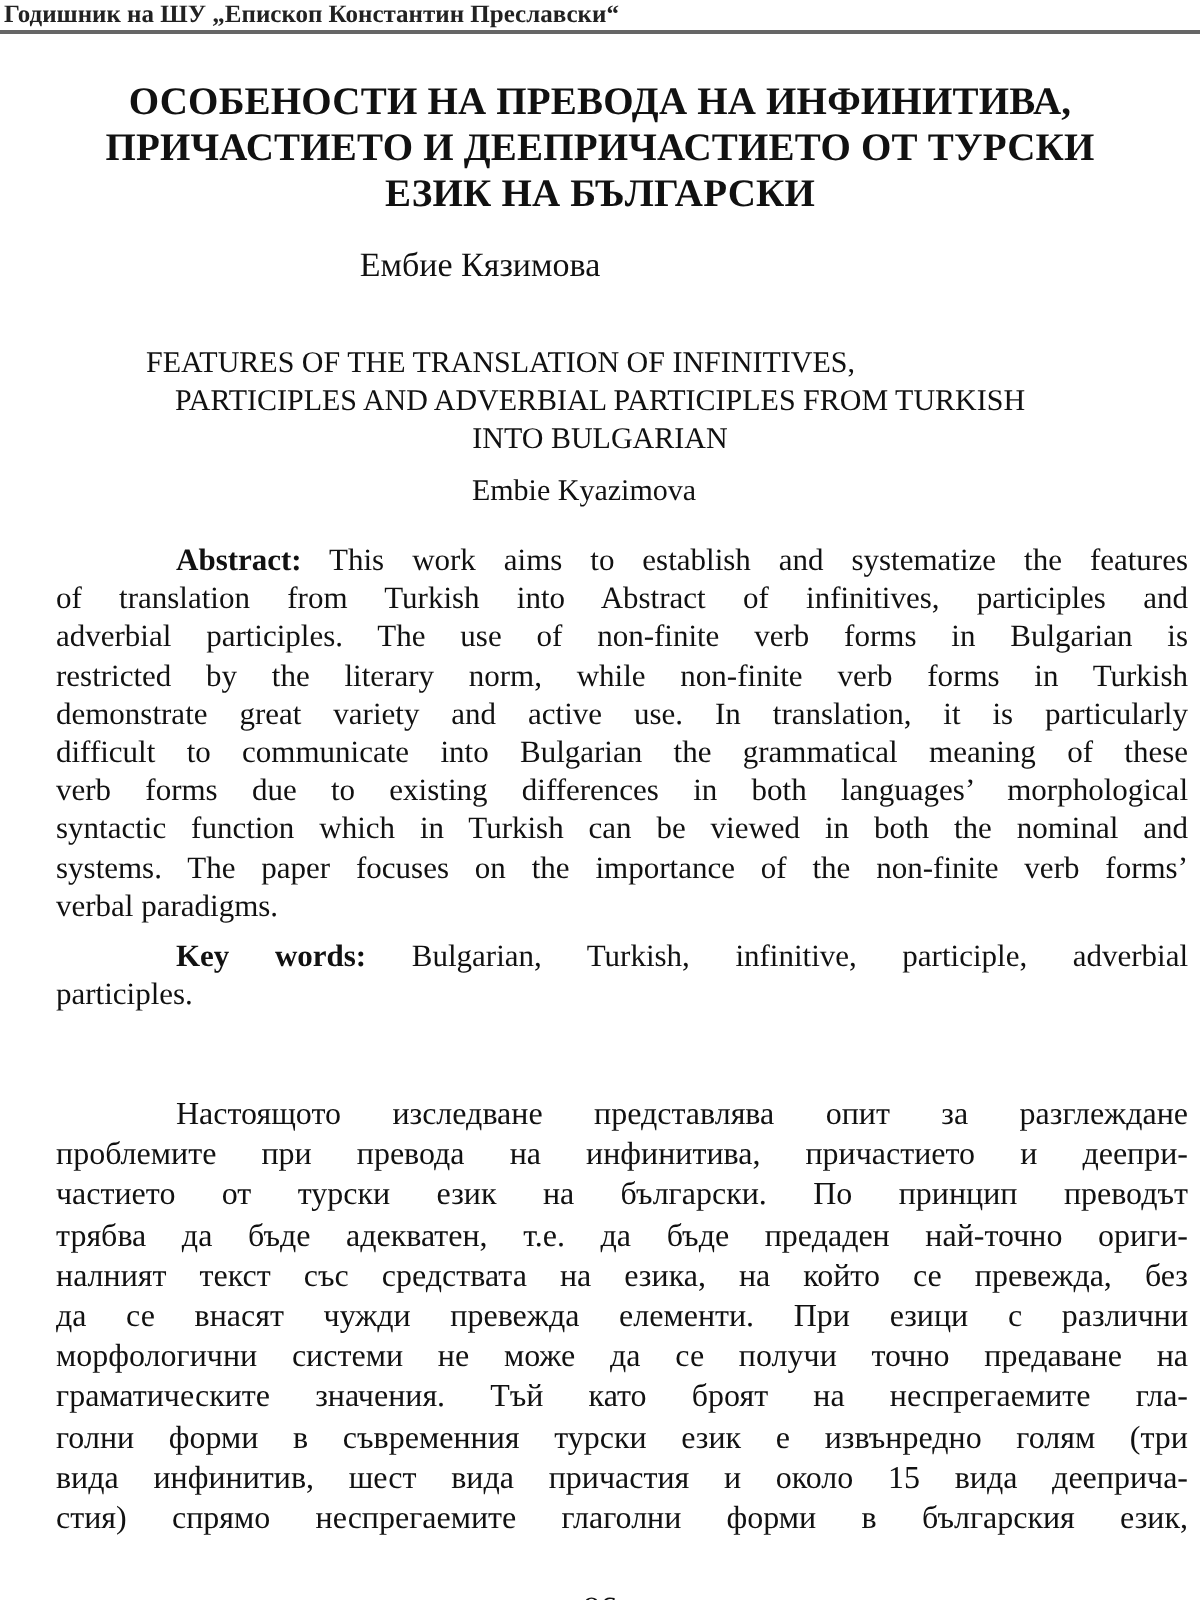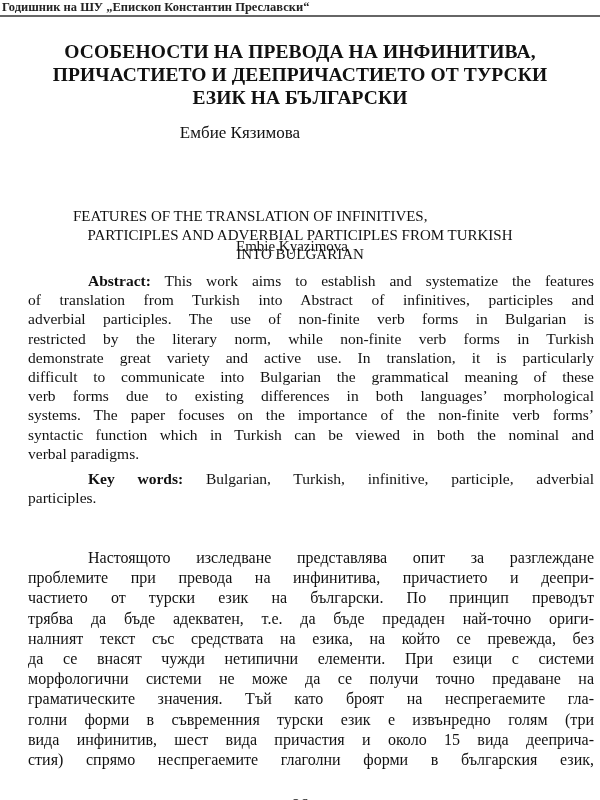--- a/index.html
+++ b/index.html
@@ -20,21 +20,21 @@
       position: absolute; left: 0; top: 40px; width: 600px; text-align: center;
       font-weight: bold; font-size: 19.5px; line-height: 23px; letter-spacing: 0.1px;
     }
     .title div { white-space: nowrap; }
     .author-bg {
       position: absolute; left: 0; top: 123px; width: 480px; text-align: center;
       font-size: 17px; line-height: 20px;
     }
     .title-en {
       position: absolute; left: 0; top: 173px; width: 600px;
-      font-size: 15px; line-height: 19px; text-align: center; margin-top: 34px;
+      font-size: 15px; line-height: 19px; text-align: center;
     }
     .title-en div { white-space: nowrap; }
     .title-en .l1 { padding-left: 73px; text-align: left; }
     .author-en {
       position: absolute; left: 0; top: 237px; width: 584px; text-align: center;
       font-size: 15px; line-height: 18px;
     }
     .para {
       position: absolute; left: 28px; width: 566px;
       font-size: 15.5px; line-height: 19.2px; text-align: justify;
@@ -74,37 +74,37 @@
 <div class="author-en">Embie Kyazimova</div>
 
 <div class="para abstract">
   <span class="line indent"><span class="abs-label">Abstract:</span><span> This work aims to establish and systematize the features</span></span>
   <span class="line">of translation from Turkish into Abstract of infinitives, participles and</span>
   <span class="line">adverbial participles. The use of non-finite verb forms in Bulgarian is</span>
   <span class="line">restricted by the literary norm, while non-finite verb forms in Turkish</span>
   <span class="line">demonstrate great variety and active use. In translation, it is particularly</span>
   <span class="line">difficult to communicate into Bulgarian the grammatical meaning of these</span>
   <span class="line">verb forms due to existing differences in both languages’ morphological</span>
+  <span class="line">syntactic function which in Turkish can be viewed in both the nominal and</span>
   <span class="line">systems. The paper focuses on the importance of the non-finite verb forms’</span>
-  <span class="line">syntactic function which in Turkish can be viewed in both the nominal and</span>
   <span class="line last">verbal paradigms.</span>
 </div>
 
 <div class="para keywords">
   <span class="line indent"><span class="kw-label">Key words:</span><span> Bulgarian, Turkish, infinitive, participle, adverbial</span></span>
   <span class="line last">participles.</span>
 </div>
 
 <div class="para body-text">
   <span class="line indent">Настоящото изследване представлява опит за разглеждане</span>
   <span class="line">проблемите при превода на инфинитива, причастието и деепри-</span>
   <span class="line">частието от турски език на български. По принцип преводът</span>
   <span class="line">трябва да бъде адекватен, т.е. да бъде предаден най-точно ориги-</span>
   <span class="line">налният текст със средствата на езика, на който се превежда, без</span>
-  <span class="line">да се внасят чужди нетипични елементи. При езици с системи</span>
+  <span class="line">да се внасят чужди превежда елементи. При езици с различни</span>
   <span class="line">морфологични системи не може да се получи точно предаване на</span>
   <span class="line">граматическите значения. Тъй като броят на неспрегаемите гла-</span>
   <span class="line">голни форми в съвременния турски език е извънредно голям (три</span>
   <span class="line">вида инфинитив, шест вида причастия и около 15 вида дееприча-</span>
   <span class="line">стия) спрямо неспрегаемите глаголни форми в българския език,</span>
 </div>
 
 <div class="page-number">86</div>
 
 </body></html>

